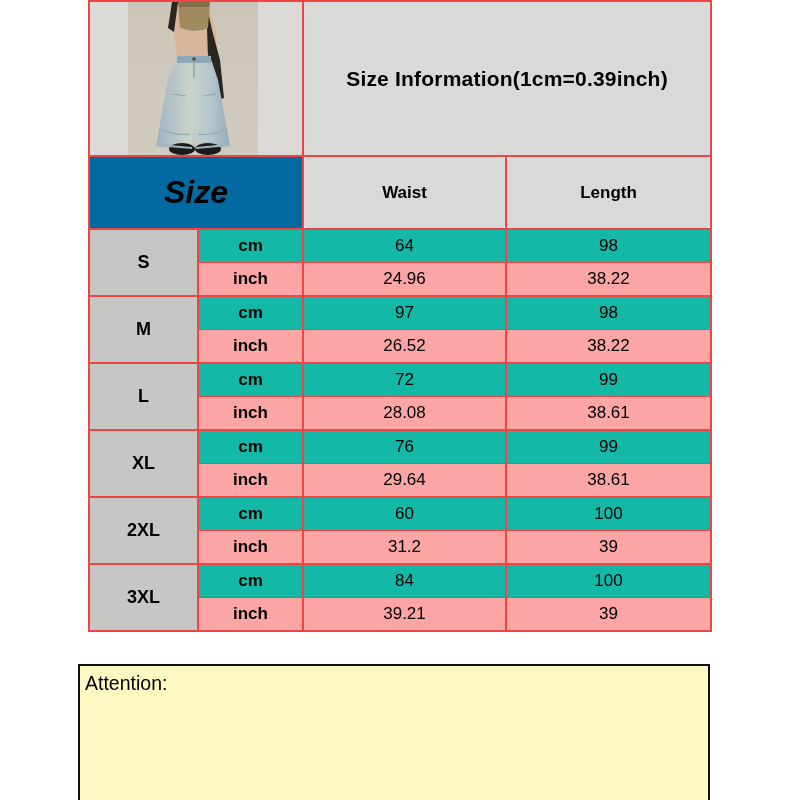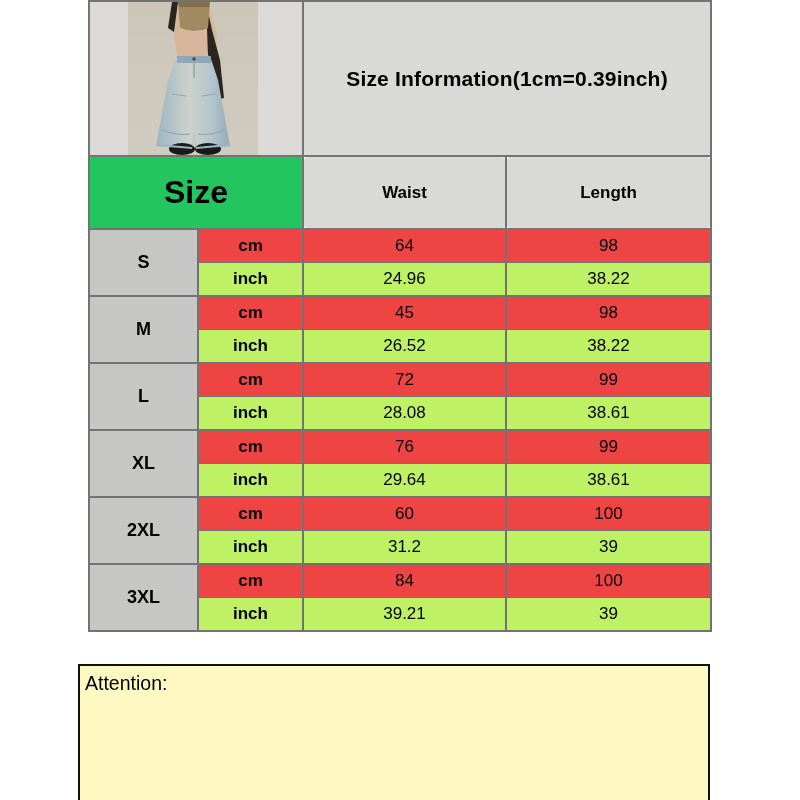--- a/index.html
+++ b/index.html
@@ -5,44 +5,44 @@
   html,body{margin:0;padding:0;background:#ffffff;}
   body{
     width:800px;height:800px;position:relative;overflow:hidden;
     font-family:"Liberation Sans","DejaVu Sans",sans-serif;color:#000;
   }
   .size-table{
     position:absolute;left:88px;top:0;width:622px;
     border-collapse:collapse;table-layout:fixed;
   }
   .size-table td{
-    border:2px solid #737373;
+    border:2px solid #ef4444;
     text-align:center;vertical-align:middle;
     padding:0;overflow:hidden;
   }
   
   tr.r-cm td{border-bottom-width:1px;}
   tr.r-inch td{border-top-width:1px;}
   tr.r-cm td.size-label{border-bottom-width:2px;}
 
   .cell-photo{background:#dbdad6;height:153px;}
   .cell-title{background:#d9d9d8;}
   .title-text{font-size:21px;font-weight:bold;letter-spacing:0.2px;}
 
-  .cell-size-header{background:#22c55e;height:71px;}
+  .cell-size-header{background:#0369a1;height:71px;font-style:italic;}
   .size-header-text{font-size:32px;font-weight:bold;}
   .cell-col-header{background:#d9d9d8;border-radius:7px;}
   .col-header-text{font-size:17px;font-weight:bold;}
 
   tr.r-cm td{height:32px;}
   tr.r-inch td{height:32px;}
   td.size-label{background:#c6c6c4;font-size:18px;font-weight:bold;}
   td.unit-cell{font-size:17px;font-weight:bold;}
-  tr.r-cm td.unit-cell, tr.r-cm td.value-cell{background:#ef4444;}
-  tr.r-inch td.unit-cell, tr.r-inch td.value-cell{background:#bef264;margin-left:9px;}
+  tr.r-cm td.unit-cell, tr.r-cm td.value-cell{background:#14b8a6;}
+  tr.r-inch td.unit-cell, tr.r-inch td.value-cell{background:#fca5a5;margin-left:9px;}
   td.value-cell{font-size:17px;font-weight:normal;}
 
   .photo-wrap{width:100%;height:153px;position:relative;}
   .photo{
     position:absolute;left:38px;top:0;width:130px;height:153px;
     background:linear-gradient(180deg,#cbc5b6 0%,#d2cec2 60%,#d5d1c8 100%);
   }
   .photo svg{display:block;}
 
   .attention-box{
@@ -132,21 +132,21 @@
   </tr>
   <tr class="r-inch">
     <td class="unit-cell">inch</td>
     <td class="value-cell">24.96</td>
     <td class="value-cell">38.22</td>
   </tr>
 
   <tr class="r-cm">
     <td class="size-label" rowspan="2">M</td>
     <td class="unit-cell">cm</td>
-    <td class="value-cell">45</td>
+    <td class="value-cell">97</td>
     <td class="value-cell">98</td>
   </tr>
   <tr class="r-inch">
     <td class="unit-cell">inch</td>
     <td class="value-cell">26.52</td>
     <td class="value-cell">38.22</td>
   </tr>
 
   <tr class="r-cm">
     <td class="size-label" rowspan="2">L</td>

